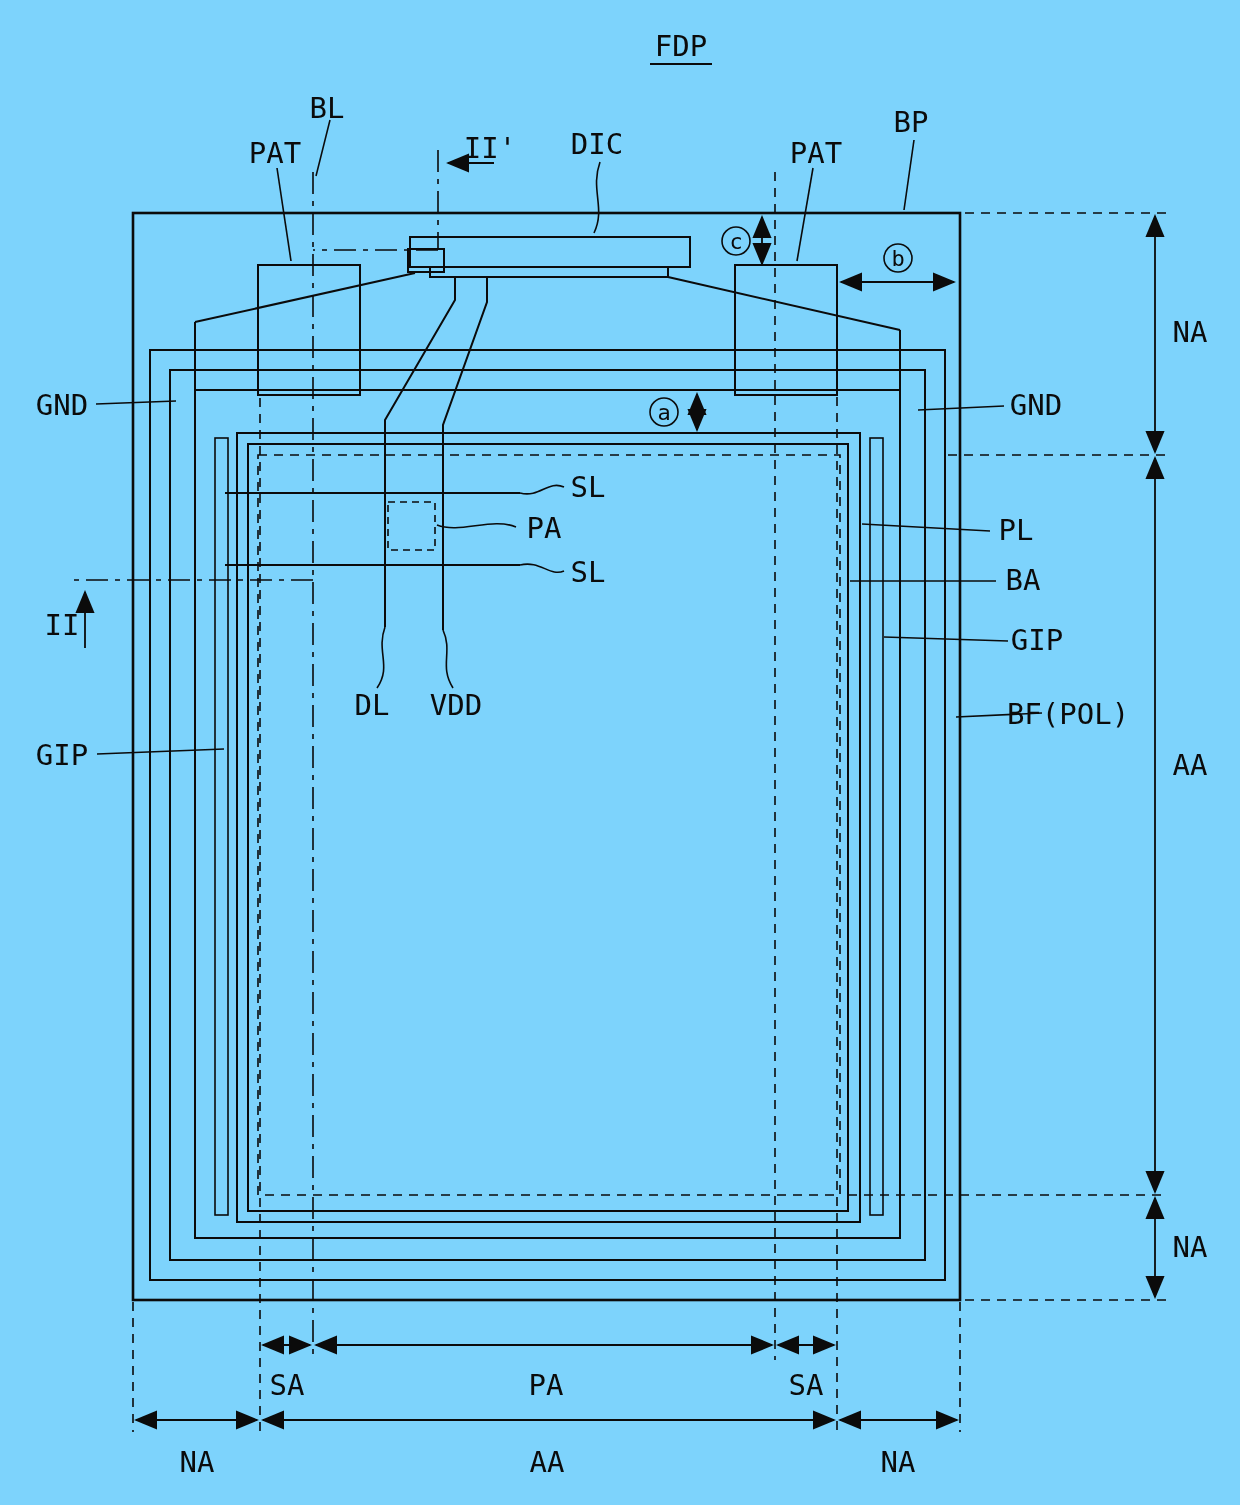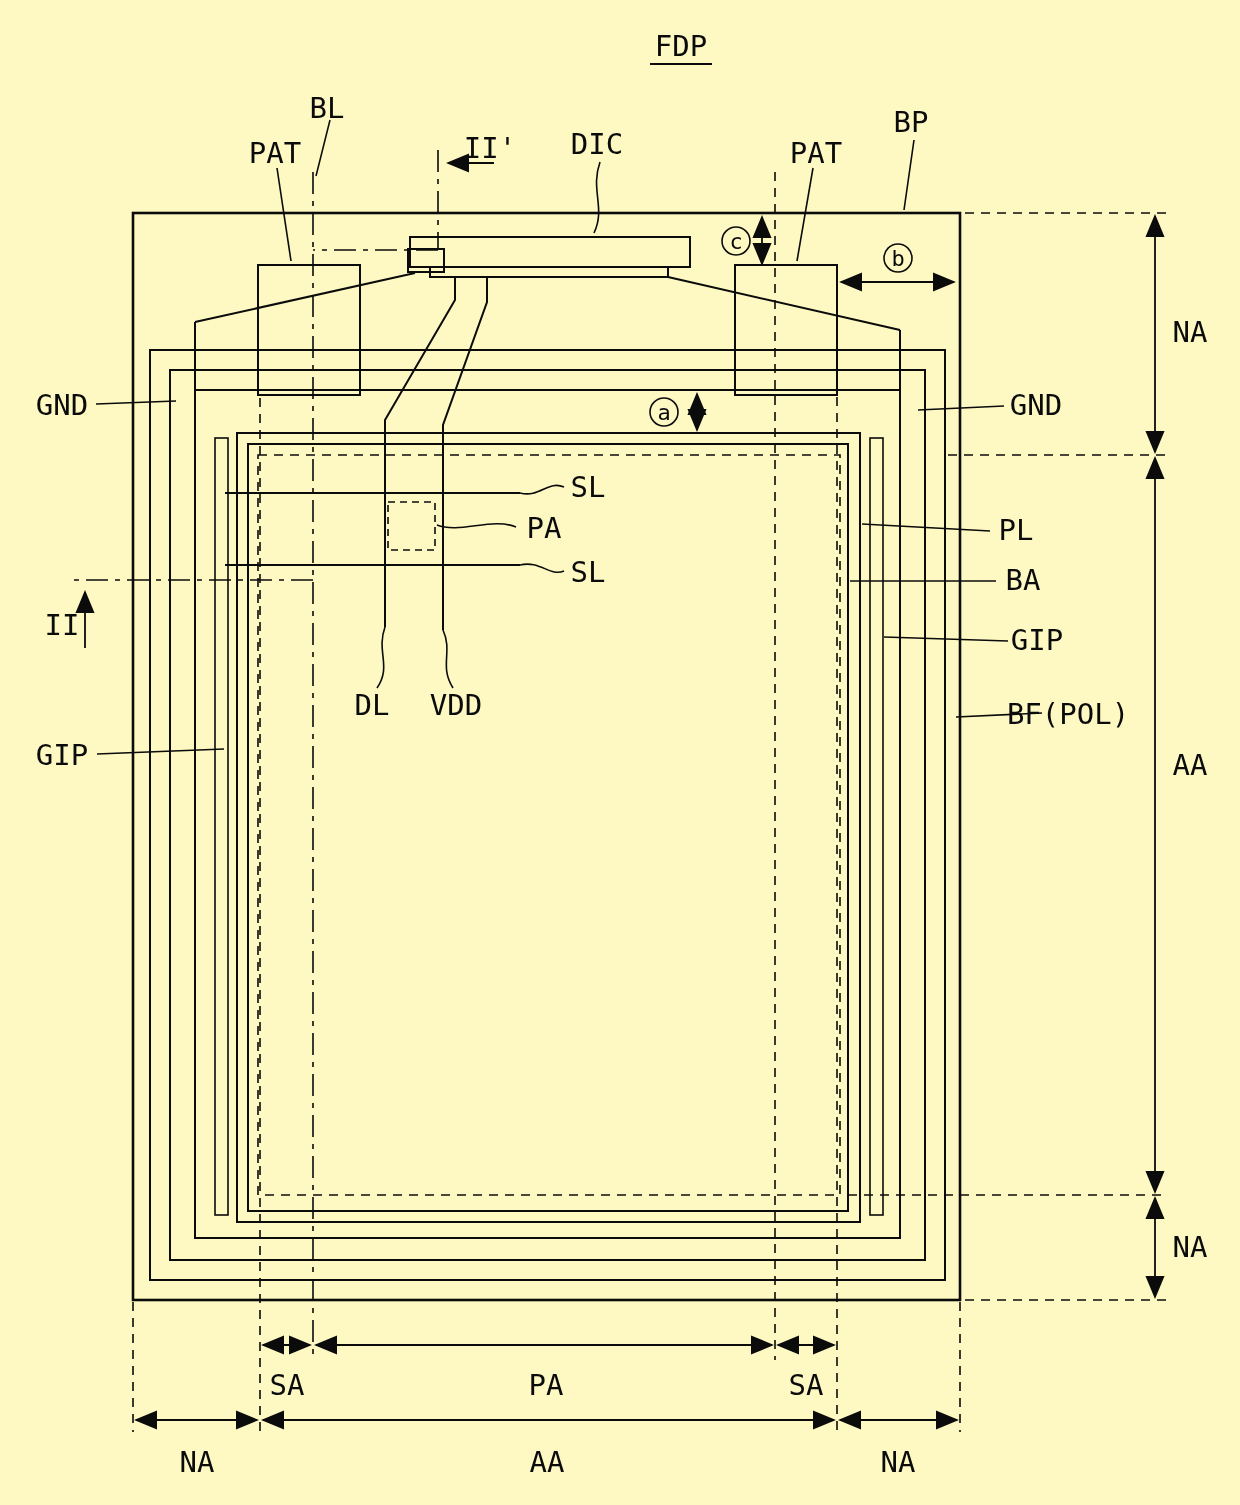--- a/index.html
+++ b/index.html
@@ -1,16 +1,16 @@
 <!DOCTYPE html>
 <html><head>
 <meta charset="utf-8">
 <style>
   html,body{margin:0;padding:0;background:#ffffff;}
-  .page{width:1240px;height:1505px;position:relative;background:#fef9c3;}
+  .page{width:1240px;height:1505px;position:relative;background:#7dd3fc;}
   svg{display:block;}
   .lbl{font-family:"DejaVu Sans Mono","Liberation Mono",monospace;font-size:29px;fill:#0b0b0b;}
   .lbl-sm{font-family:"DejaVu Sans Mono","Liberation Mono",monospace;font-size:22px;fill:#0b0b0b;}
   .ln{stroke:#0b0b0b;fill:none;}
   .thick{stroke-width:2.6;}
   .med{stroke-width:2;}
   .thin{stroke-width:1.6;}
   .dash{stroke-dasharray:9,7;stroke-width:1.6;}
   .dashdot{stroke-dasharray:22,7,5,7;stroke-width:1.6;}
   .dim{stroke:#0b0b0b;stroke-width:1.8;fill:none;}

